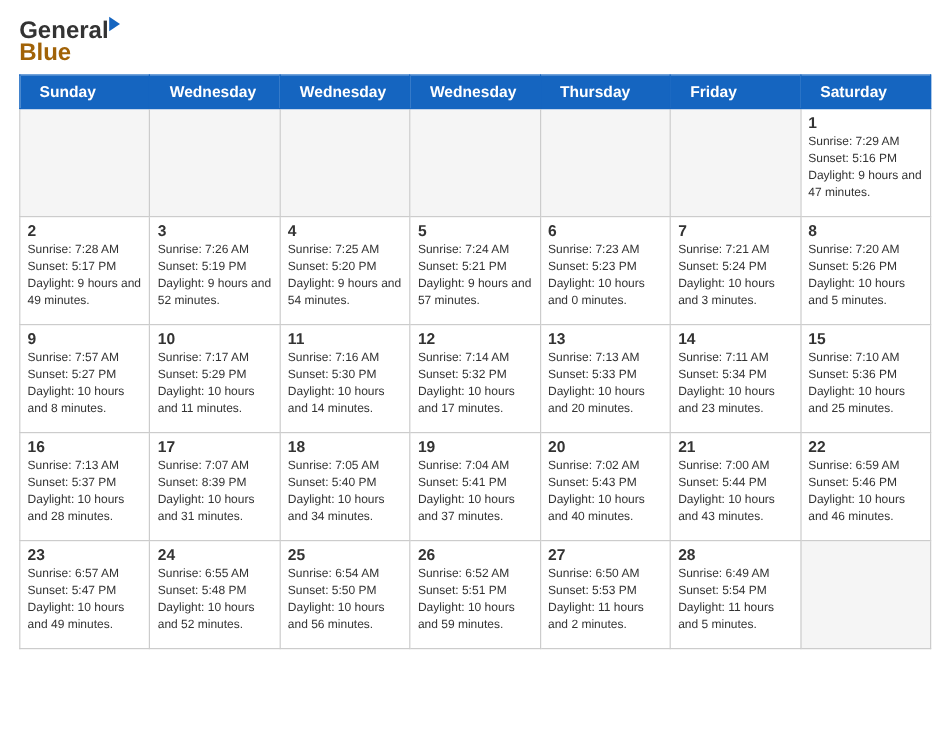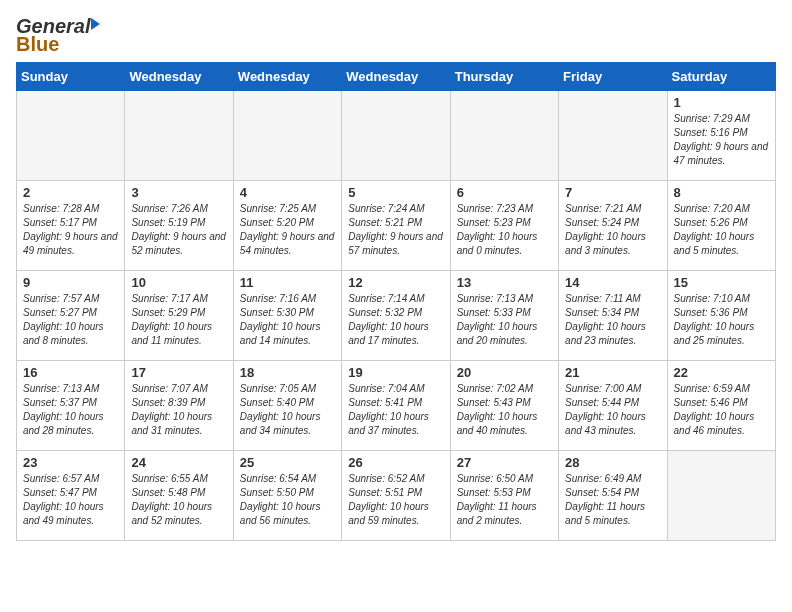--- a/index.html
+++ b/index.html
@@ -32,21 +32,21 @@
     .calendar {
       width: 100%;
       border-collapse: collapse;
       border: 1px solid #ccc;
     }
     .calendar th {
       background-color: #1565c0;
       color: #fff;
       font-size: 13px;
       font-weight: bold;
-      padding: 6px 4px;
+      padding: 6px 16px;
       border: 1px solid #1565c0;
       text-align: left;
     }
     .calendar td {
       border: 1px solid #ccc;
       vertical-align: top;
       padding: 4px 6px;
       width: 108px;
       height: 90px;
       font-size: 10px;
@@ -59,21 +59,20 @@
     .day-num {
       font-size: 13px;
       font-weight: bold;
       display: block;
       margin-bottom: 2px;
     }
     .day-info {
       font-size: 10px;
       line-height: 1.4;
       color: #333;
-      font-style: italic;
     }
     .logo-wrapper {
       display: flex;
       align-items: center;
     }
     .logo-text {
       font-size: 20px;
       font-weight: bold;
       color: #333;
       line-height: 1;
@@ -90,21 +89,21 @@
       position: relative;
       top: -2px;
     }
   </style>
 </head>
 <body>
 
 <div class="header">
   <div class="logo-wrapper">
     <div>
-      <div style="display:flex; align-items:center;font-style:italic;">
+      <div style="display:flex; ">
         <span class="logo-text">
           <span>General</span>
         </span>
         <span class="logo-triangle"></span>
       </div>
       <div style="display:flex; align-items:center; margin-top:-2px;">
         <span class="logo-text blue" style="color:#a16207; font-size:20px; font-weight:bold;">Blue</span>
       </div>
     </div>
   </div>

